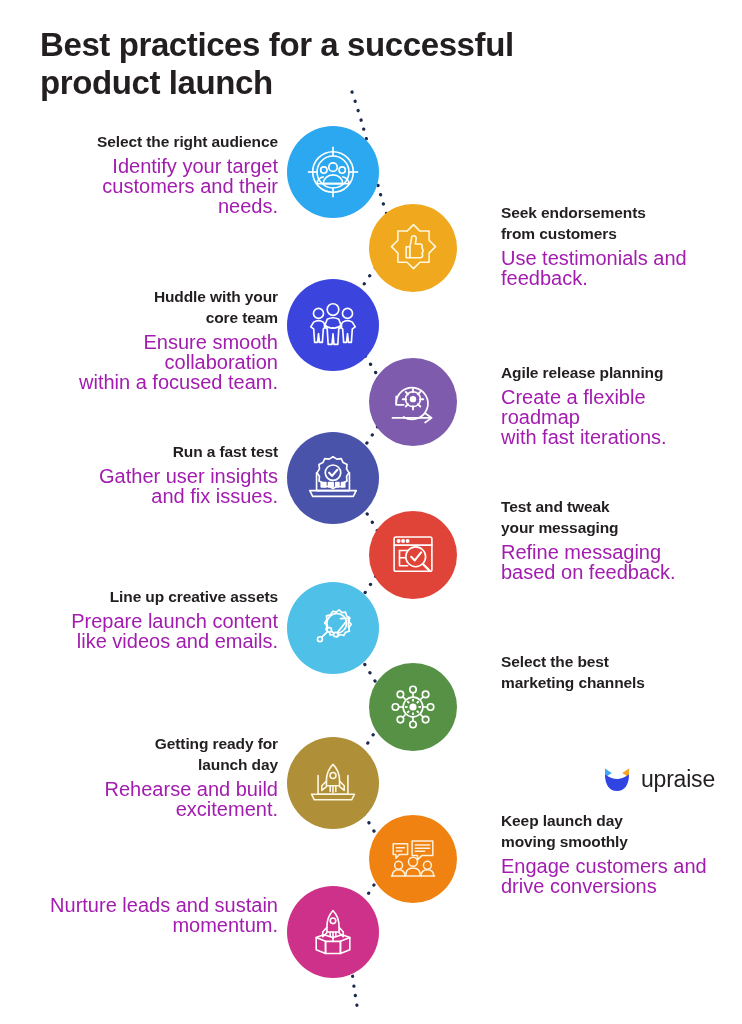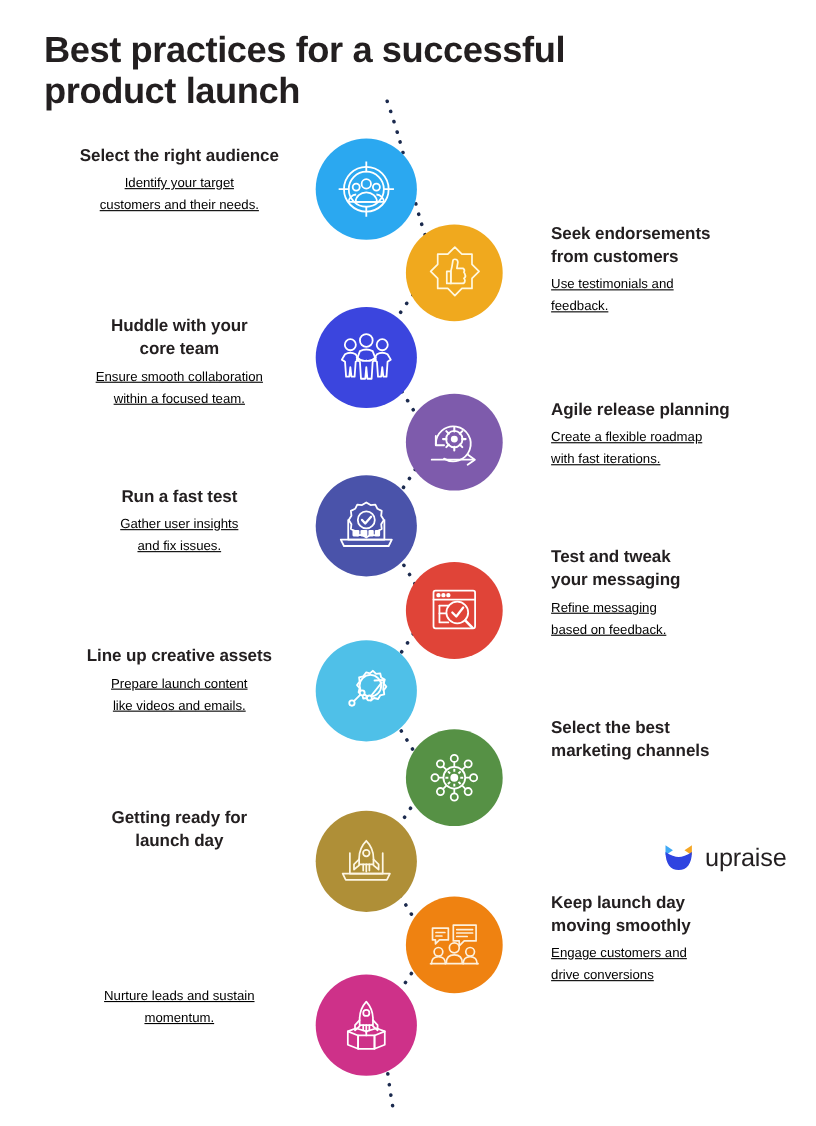--- a/index.html
+++ b/index.html
@@ -51,28 +51,27 @@
   .block .heading{
     font-size:15.5px;
     font-weight:bold;
     color:#231f20;
     line-height:21px;
     letter-spacing:-0.1px;
     margin-bottom:4px;
     white-space:pre-line;
   }
   .block .body{
-    font-size:12px;
+    font-size:20px;
     font-weight:normal;
-    color:#000000;
+    color:#a21caf;
     line-height:20px;
     white-space:pre-line;
-    text-decoration:underline;
-  }
-  .block.left{ text-align:center; }
+  }
+  .block.left{ text-align:right; }
   .block.right{ text-align:left; }
 
   
   .logo{
     position:absolute;
     right:27px; bottom:26px;
     display:flex;
     align-items:center;
     gap:9px;
   }
@@ -282,20 +281,22 @@
     </svg>
   </div>
   <div class="block right" style="left:501px; top:651px; width:215px;">
     <div class="heading">Select the best
 marketing channels</div>
   </div>
 
   <div class="block left" style="left:48px; top:733px; width:230px;">
     <div class="heading">Getting ready for
 launch day</div>
+    <div class="body">Rehearse and build
+excitement.</div>
   </div>
   <div class="circle" style="left:287px; top:737px; width:92px; height:92px; background:#AF8F37;">
     <svg width="56" height="56" viewBox="0 0 60 60" fill="none" stroke="#fdf6e3" stroke-width="1.7" stroke-linejoin="round" stroke-linecap="round">
       <path d="M14 22 L14 42 L46 42 L46 22"></path>
       <path d="M7 42 L53 42 L50 48 L10 48 Z"></path>
       <path d="M30 10 c5 5 7 11 7 17 l0 6 -14 0 0 -6 c0 -6 2 -12 7 -17 Z"></path>
       <circle cx="30" cy="22" r="3.2"></circle>
       <path d="M23 28 L18 33 L18 38 L23 34"></path>
       <path d="M37 28 L42 33 L42 38 L37 34"></path>
       <path d="M27 33 L27 39 M30 33 L30 40 M33 33 L33 39"></path>

